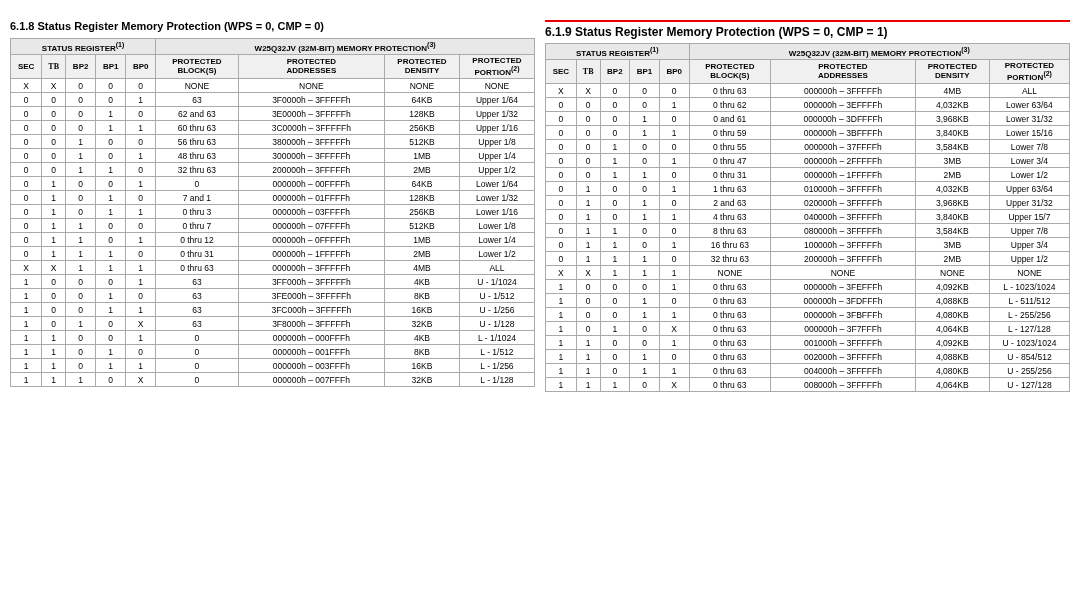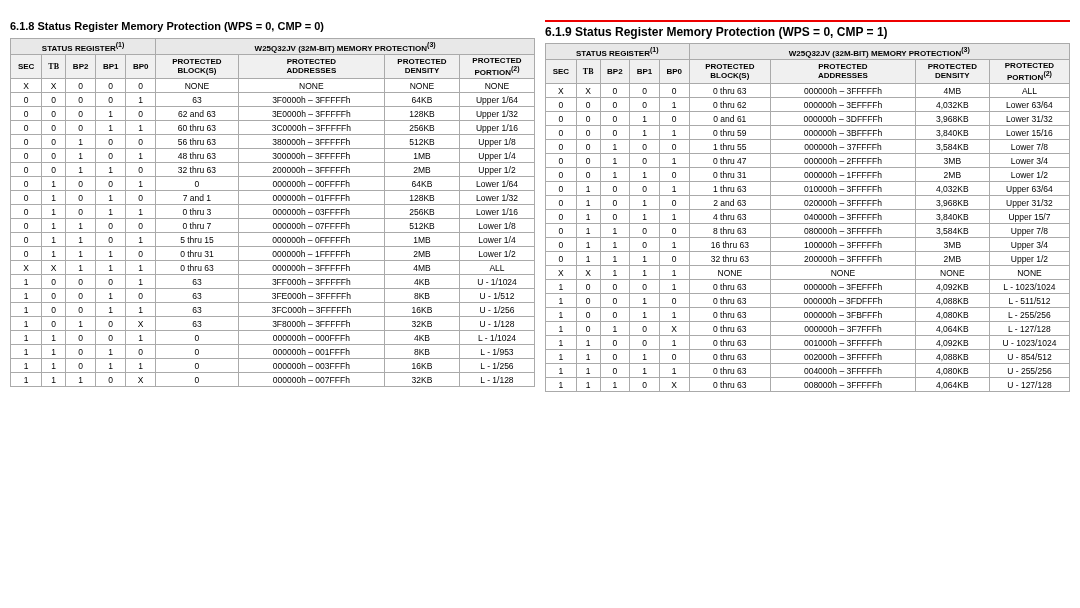--- a/index.html
+++ b/index.html
@@ -221,21 +221,21 @@
               <td>000000h – 07FFFFh</td>
               <td>512KB</td>
               <td>Lower 1/8</td>
             </tr>
             <tr>
               <td>0</td>
               <td>1</td>
               <td>1</td>
               <td>0</td>
               <td>1</td>
-              <td>5 thru 15</td>
+              <td>0 thru 12</td>
               <td>000000h – 0FFFFFh</td>
               <td>1MB</td>
               <td>Lower 1/4</td>
             </tr>
             <tr>
               <td>0</td>
               <td>1</td>
               <td>1</td>
               <td>1</td>
               <td>0</td>
@@ -312,21 +312,21 @@
             </tr>
             <tr>
               <td>1</td>
               <td>1</td>
               <td>0</td>
               <td>1</td>
               <td>0</td>
               <td>0</td>
               <td>000000h – 001FFFh</td>
               <td>8KB</td>
-              <td>L - 1/953</td>
+              <td>L - 1/512</td>
             </tr>
             <tr>
               <td>1</td>
               <td>1</td>
               <td>0</td>
               <td>1</td>
               <td>1</td>
               <td>0</td>
               <td>000000h – 003FFFh</td>
               <td>16KB</td>
@@ -415,21 +415,21 @@
               <td>000000h – 3BFFFFh</td>
               <td>3,840KB</td>
               <td>Lower 15/16</td>
             </tr>
             <tr>
               <td>0</td>
               <td>0</td>
               <td>1</td>
               <td>0</td>
               <td>0</td>
-              <td>1 thru 55</td>
+              <td>0 thru 55</td>
               <td>000000h – 37FFFFh</td>
               <td>3,584KB</td>
               <td>Lower 7/8</td>
             </tr>
             <tr>
               <td>0</td>
               <td>0</td>
               <td>1</td>
               <td>0</td>
               <td>1</td>

